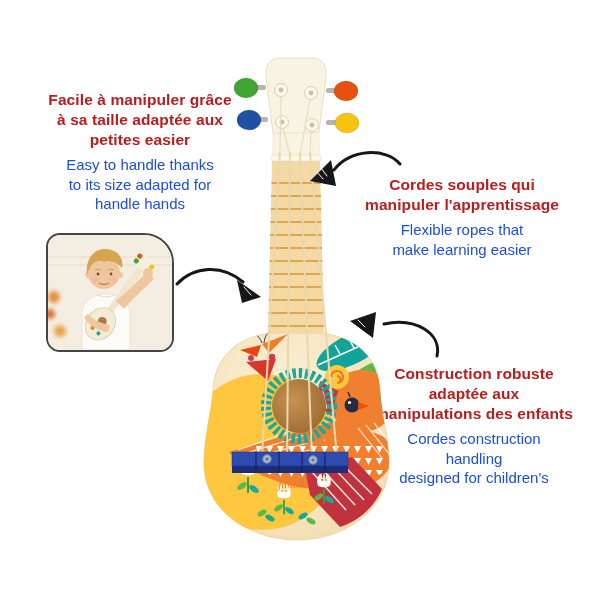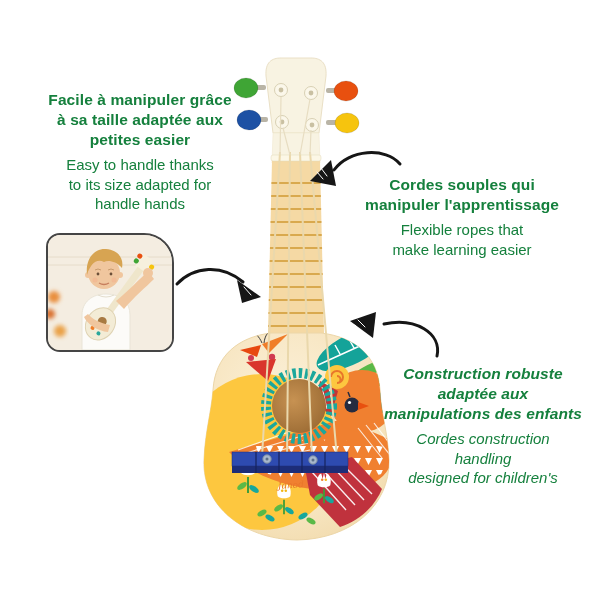--- a/index.html
+++ b/index.html
@@ -1,24 +1,24 @@
 <!DOCTYPE html>
 <html><head>
 <meta charset="utf-8">
 <style>
   html,body{margin:0;padding:0;background:#ffffff;}
   .stage{position:relative;width:600px;height:600px;background:#ffffff;overflow:hidden;
          font-family:"Liberation Sans",sans-serif;}
   .art{position:absolute;left:0;top:0;}
   .feature{position:absolute;text-align:center;}
-  .fr{font-weight:700;font-size:15.5px;line-height:20px;color:#15803d;letter-spacing:.1px;}
-  .en{margin-top:5px;font-weight:400;font-size:15px;line-height:19.5px;color:#15803d;}
+  .fr{font-weight:700;font-size:15.5px;line-height:20px;color:#b91c1c;letter-spacing:.1px;}
+  .en{margin-top:5px;font-weight:400;font-size:15px;line-height:19.5px;color:#1d4ed8;}
   #feature-handling{left:30px;top:90px;width:220px;}
   #feature-strings{left:346px;top:175px;width:232px;}
-  #feature-construction{left:367px;top:364px;width:232px;font-style:italic;}
+  #feature-construction{left:358px;top:364px;width:232px;}
   .photo{position:absolute;left:46px;top:233px;width:124px;height:115px;
          border:2px solid #454545;border-radius:14px 30px 14px 14px;
          overflow:hidden;background:#f4ede1;box-sizing:content-box;}
 </style>
 </head>
 <body>
 
 <div class="stage">
 
   <div class="feature" id="feature-handling">

